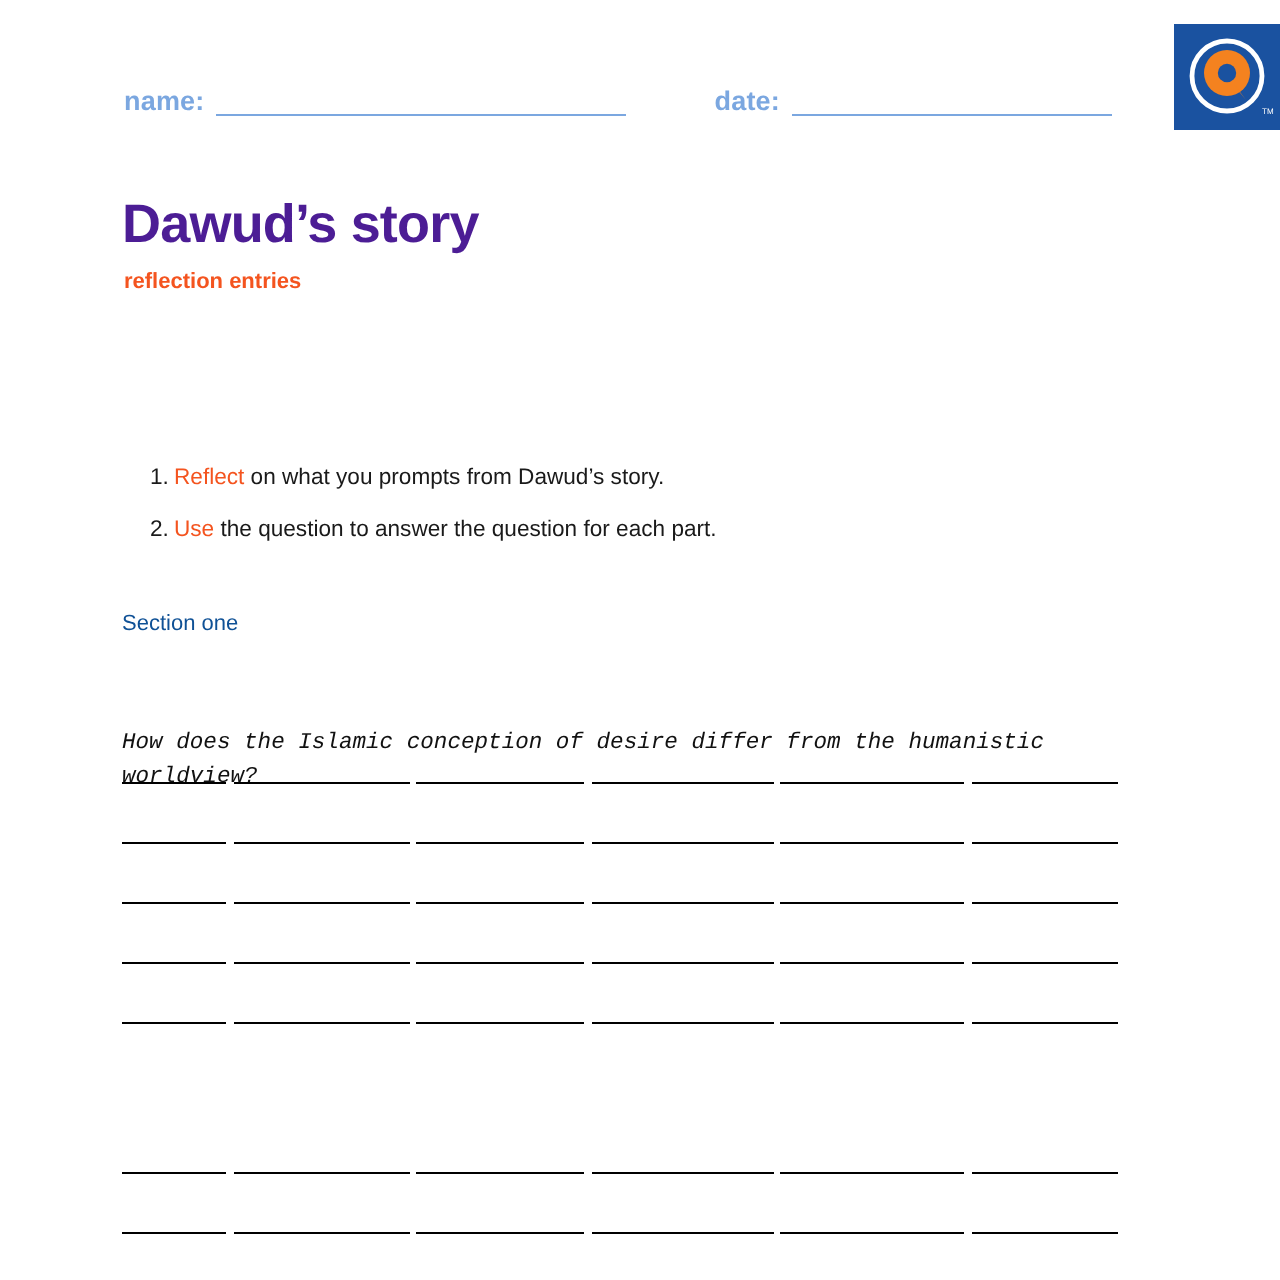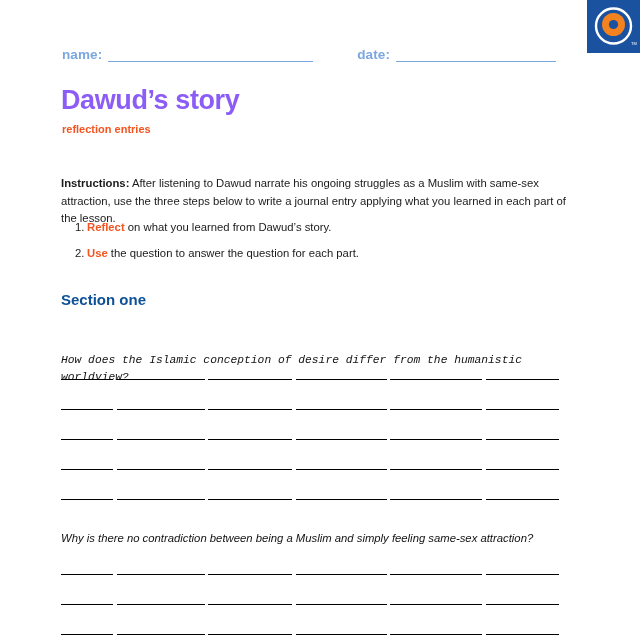--- a/index.html
+++ b/index.html
@@ -24,41 +24,41 @@
     height: 53px;
     background: #1a52a0;
     display: block;
   }
   #logo-badge svg { display: block; }
 
   
   .page {
     position: absolute;
     left: 0;
-    top: 0;
+    top: 12px;
     width: 640px;
     height: 452px;
     padding: 0;
   }
 
   
   .meta-row {
     position: absolute;
     left: 62px;
     top: 32px;
     width: 494px;
     display: flex;
     align-items: flex-end;
   }
   .meta-field {
     display: flex;
     align-items: flex-end;
   }
   .meta-field.name-field { width: 300px; }
-  .meta-field.date-field { margin-left: 0px; margin-top: 16px; }
+  .meta-field.date-field { margin-left: 0px; }
   .meta-label {
     color: #7ba7e0;
     font-size: 13.5px;
     font-weight: bold;
     letter-spacing: 0.1px;
     line-height: 14px;
     white-space: nowrap;
   }
   .meta-rule {
     border-bottom: 1.4px solid #7ba7e0;
@@ -66,21 +66,21 @@
     height: 12px;
   }
   .name-field .meta-rule { width: 205px; }
   .date-field .meta-rule { width: 160px; }
 
   
   .doc-title {
     position: absolute;
     left: 61px;
     top: 85px;
-    color: #8b5cf6;
+    color: #4c1d95;
     font-size: 27px;
     font-weight: bold;
     letter-spacing: -0.4px;
     line-height: 30px;
     margin: 0;
   }
   .doc-subtitle {
     position: absolute;
     left: 62px;
     top: 121px;
@@ -122,31 +122,31 @@
   }
   .step-num {
     width: 26px;
     flex: 0 0 26px;
     text-align: left;
     padding-left: 14px;
     box-sizing: border-box;
   }
   .step-accent {
     color: #f4541f;
-    font-weight: bold;
+    font-weight: normal;
   }
 
   
   .section-label {
     position: absolute;
     left: 61px;
     top: 293px;
     color: #0f5196;
-    font-size: 15px;
-    font-weight: bold;
+    font-size: 11px;
+    font-weight: normal;
     line-height: 14px;
   }
   .section-quote {
     position: absolute;
     left: 61px;
     top: 310px;
     color: #7ba7e0;
     font-size: 11.6px;
     font-weight: bold;
     line-height: 15px;
@@ -215,26 +215,25 @@
     </div>
     <div class="meta-field date-field">
       <span class="meta-label">date:</span>
       <span class="meta-rule"></span>
     </div>
   </div>
 
   <h1 class="doc-title">Dawud’s story</h1>
   <h2 class="doc-subtitle">reflection entries</h2>
 
-  <p class="instructions"><b>Instructions:</b><span> After listening to Dawud narrate his ongoing struggles as a Muslim with same-sex attraction, use the three steps below to write a journal entry applying what you learned in each part of the lesson.</span></p>
 
   <ol class="steps">
     <li>
       <span class="step-num">1.</span>
-      <span><span class="step-accent">Reflect</span><span> on what you learned from Dawud’s story.</span></span>
+      <span><span class="step-accent">Reflect</span><span> on what you prompts from Dawud’s story.</span></span>
     </li>
     <li>
       <span class="step-num">2.</span>
       <span><span class="step-accent">Use</span><span> the question to answer the question for each part.</span></span>
     </li>
   </ol>
 
   <div class="section-label">Section one</div>
 
   <p class="prompt" id="prompt-1">How does the Islamic conception of desire differ from the humanistic worldview?</p>
@@ -284,21 +283,20 @@
           <span class="seg s0"></span>
           <span class="seg s1"></span>
           <span class="seg s2"></span>
           <span class="seg s3"></span>
           <span class="seg s4"></span>
           <span class="seg s5"></span>
         </div>
       </div>
   </div>
 
-  <p class="prompt" id="prompt-2">Why is there no contradiction between being a Muslim and simply feeling same-sex attraction?</p>
   <div class="lines-group" id="lines-group-2">
     <div class="write-line">
         <div class="seg-row">
           <span class="seg s0"></span>
           <span class="seg s1"></span>
           <span class="seg s2"></span>
           <span class="seg s3"></span>
           <span class="seg s4"></span>
           <span class="seg s5"></span>
         </div>

